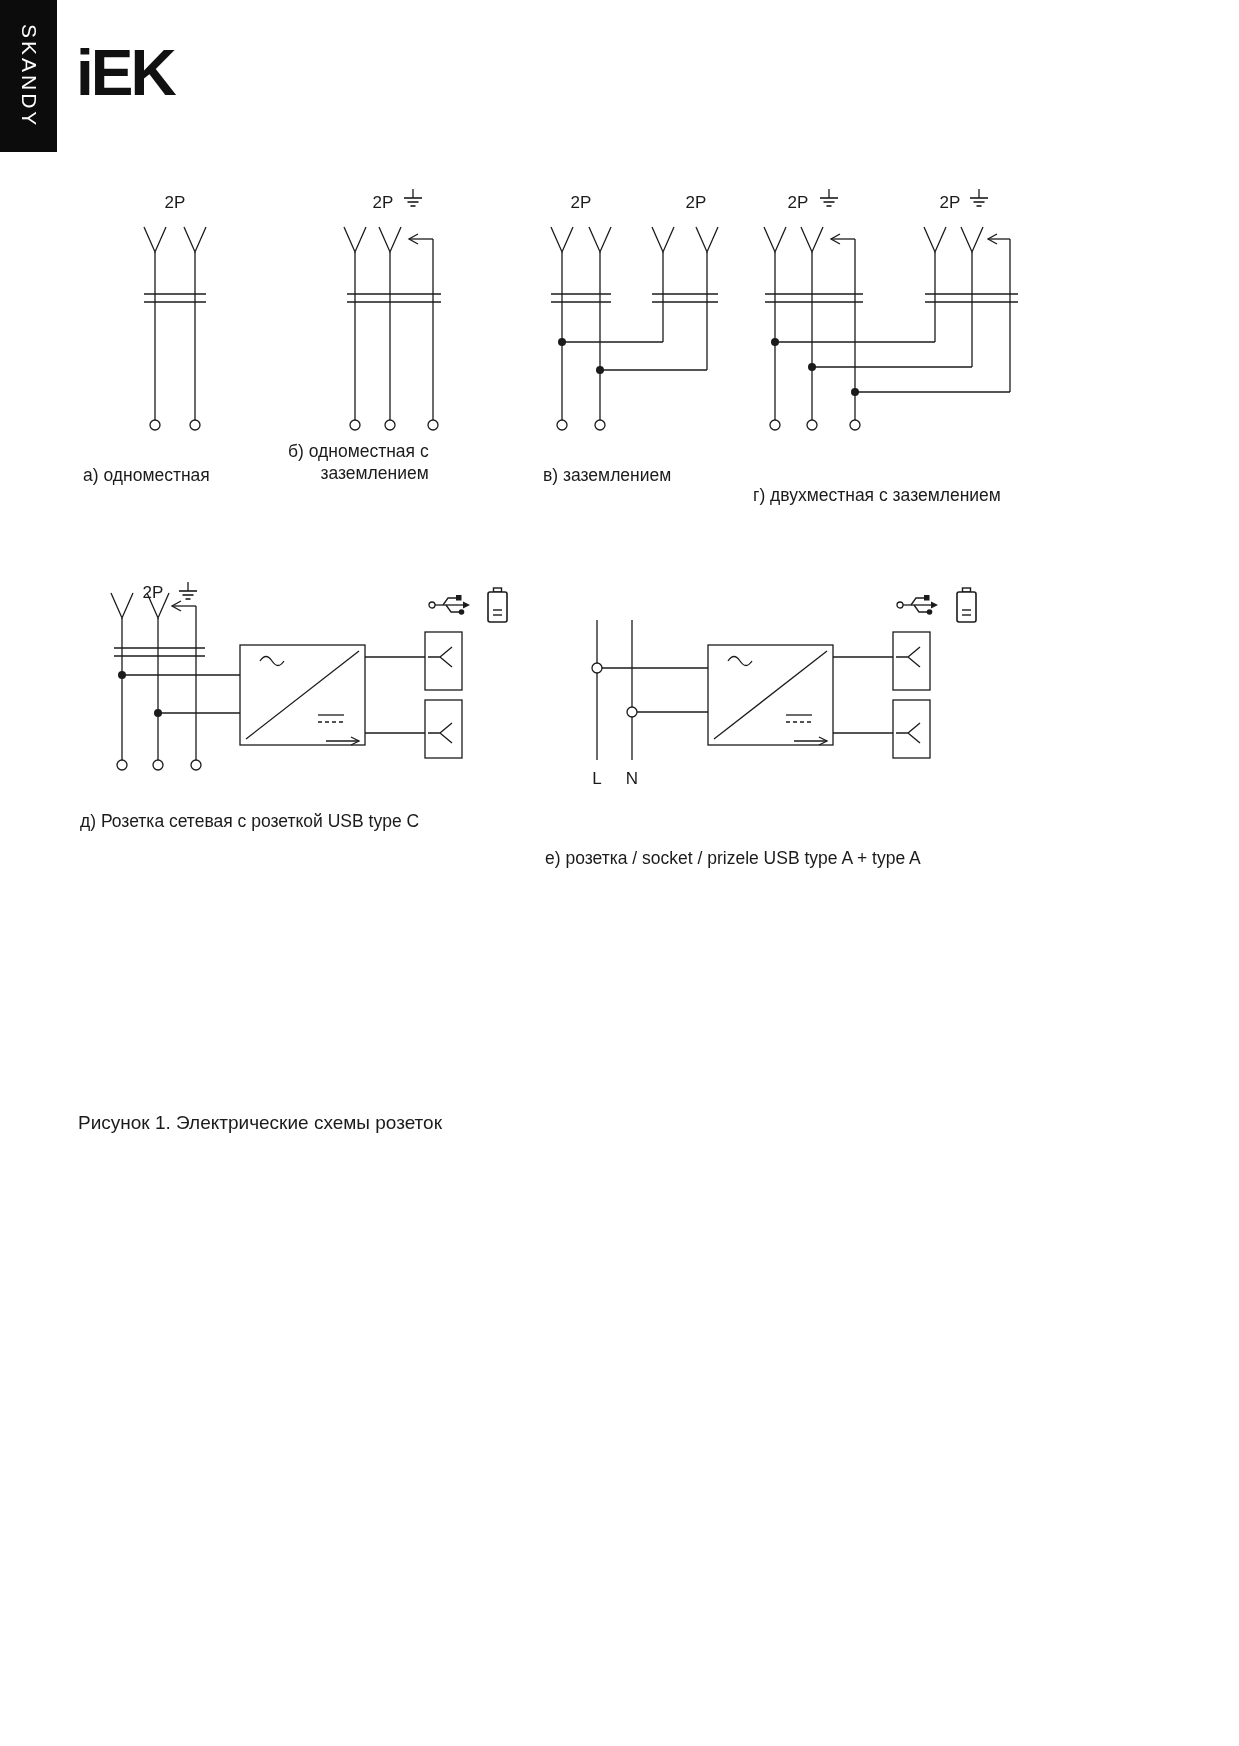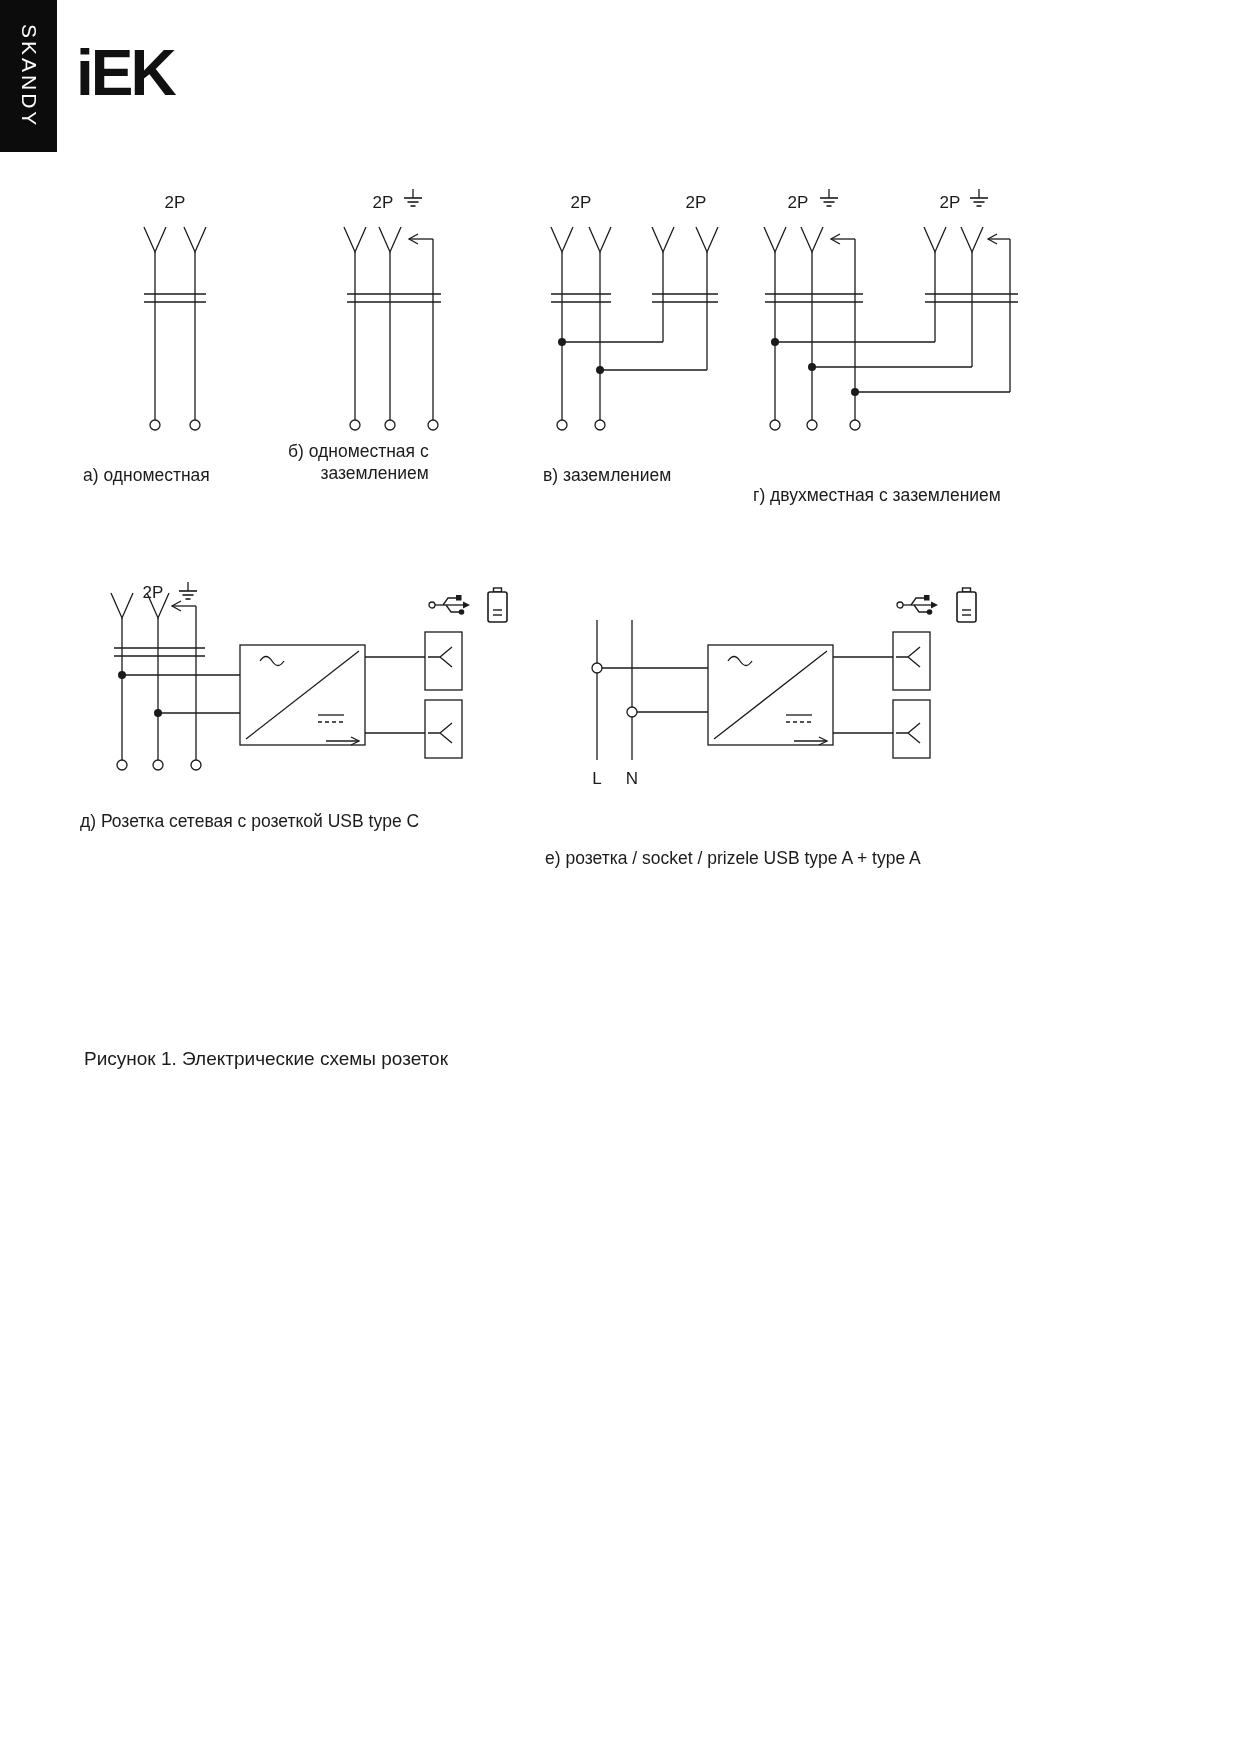--- a/index.html
+++ b/index.html
@@ -211,15 +211,15 @@
   <div class="cap" style="left:83px; top:464px;">а) одноместная</div>
   <div class="cap" style="left:288px; top:440px;">
     <span>б) одноместная с</span>
     <span class="indent">заземлением</span>
   </div>
   <div class="cap" style="left:543px; top:464px;">в) заземлением</div>
   <div class="cap" style="left:753px; top:464px;margin-top:20px;">г) двухместная с заземлением</div>
   <div class="cap" style="left:80px; top:810px;">д) Розетка сетевая с розеткой USB type C</div>
   <div class="cap" style="left:545px; top:812px;margin-top:35px;">е) розетка / socket / prizele USB type A + type A</div>
 
-  <div class="figcap" style="left:78px; top:1048px;margin-left:6px;">Рисунок 1. Электрические схемы розеток</div>
+  <div class="figcap" style="left:78px; top:1112px;">Рисунок 1. Электрические схемы розеток</div>
 
 </div>
 
 </body></html>

